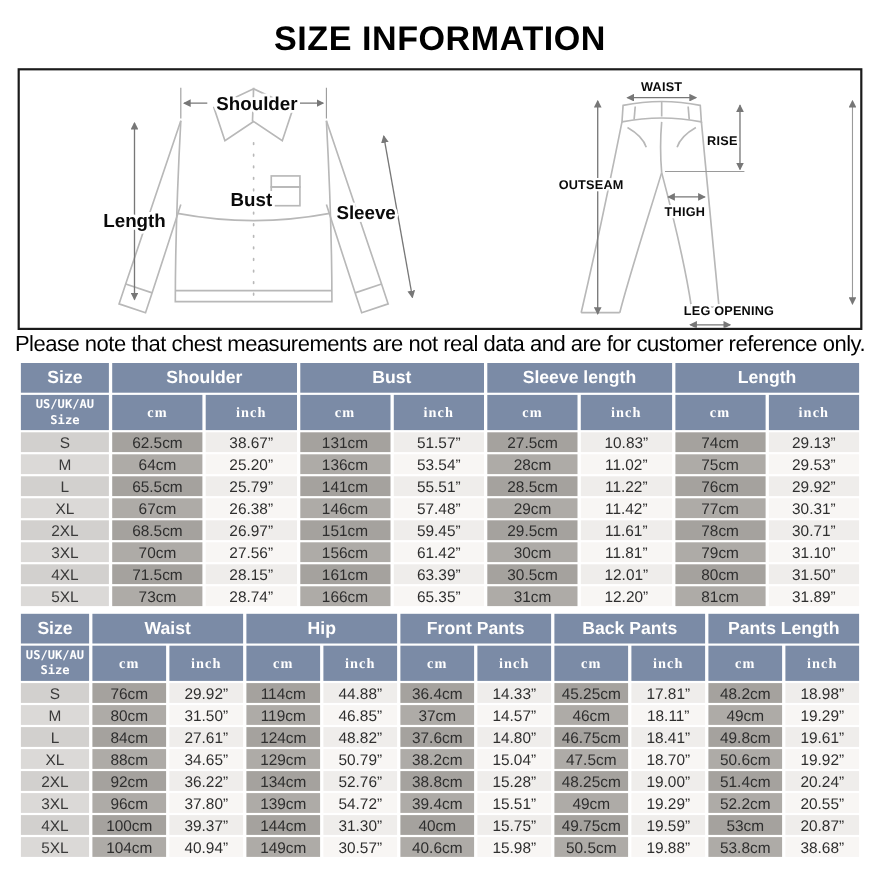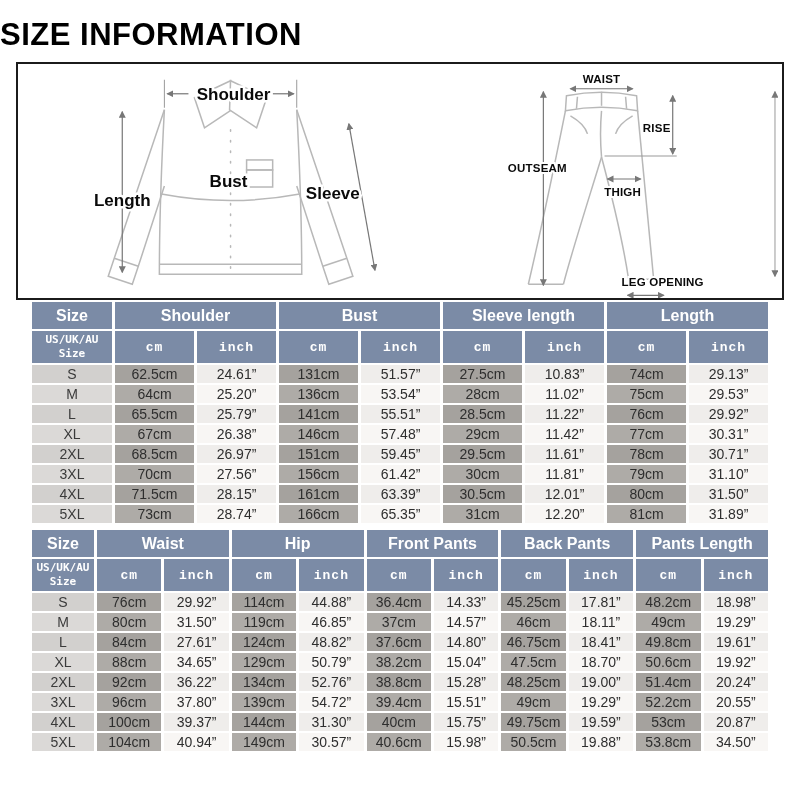--- a/index.html
+++ b/index.html
@@ -1,35 +1,35 @@
 <!DOCTYPE html>
 <html style="--hdr: #7b8ba6;"><head>
 <meta charset="utf-8">
 <style>
   html,body{margin:0;padding:0;background:#fff;}
   body{width:800px;height:800px;overflow:hidden;font-family:"Liberation Sans",sans-serif;}
-  .page-title{margin:17px 0 9px;text-align:left;font-size:31px;font-weight:bold;color:#000;letter-spacing:0.5px;}
+  .page-title{margin:17px 0 9px;text-align:center;font-size:31px;font-weight:bold;color:#000;letter-spacing:0.5px;}
   .diagram-box{margin:0 16px;height:234px;border:2px solid #1b1b1b;display:flex;background:#fff;}
   .diagram-box svg{width:50%;height:100%;display:block;}
   .garment{stroke:#b8b8b8;stroke-width:1.5;fill:none;}
   .garment-fill{stroke:#b8b8b8;stroke-width:1.5;fill:#fff;}
   .measure{stroke:#777;stroke-width:1.2;fill:none;}
   .measure-light{stroke:#9a9a9a;stroke-width:1;fill:none;}
   .shirt-label{font-family:"Liberation Sans",sans-serif;font-size:17px;font-weight:bold;fill:#0a0a0a;
     text-anchor:middle;paint-order:stroke;stroke:#fff;stroke-width:5px;}
   .pants-label{font-family:"Liberation Sans",sans-serif;font-size:11.5px;font-weight:bold;fill:#0a0a0a;
     text-anchor:middle;paint-order:stroke;stroke:#fff;stroke-width:4px;letter-spacing:0.2px;}
   .note-line{margin:2px 0 3px;text-align:center;font-size:20px;letter-spacing:-0.45px;color:#000;white-space:nowrap;}
-  .tables{padding:0 29px;}
+  .tables{padding:0 16px;}
   table.size-table{width:100%;border-collapse:separate;border-spacing:3px 2px;table-layout:fixed;}
   table.size-table th,table.size-table td{text-align:center;padding:0;overflow:hidden;}
   .h-size,.h-group{background:var(--hdr,#7b8ba6);color:#fff;font-size:16px;font-weight:bold;height:27px;}
   .h-sub{background:var(--hdr,#7b8ba6);color:#fff;font-family:"DejaVu Sans Mono",monospace;
     font-size:11px;font-weight:bold;white-space:pre-line;line-height:1.3;height:32px;}
-  .h-unit{background:var(--hdr,#7b8ba6);color:#fff;font-family:Liberation Mono, monospace;
+  .h-unit{background:var(--hdr,#7b8ba6);color:#fff;font-family:Liberation Serif, serif;
     font-size:13px;font-weight:bold;letter-spacing:1px;height:32px;}
   .c-size{font-size:14px;color:#3a3a3a;height:18px;line-height:18px;}
   .c-cm,.c-inch{font-size:14px;color:#2e2e2e;height:18px;line-height:18px;}
   tbody tr:nth-child(odd) .c-size{background:#d2d0ce;}
   tbody tr:nth-child(even) .c-size{background:#dbd9d7;}
   tbody tr:nth-child(odd) .c-cm{background:#a5a29e;}
   tbody tr:nth-child(even) .c-cm{background:#aeaba7;}
   tbody tr:nth-child(odd) .c-inch{background:#efedeb;}
   tbody tr:nth-child(even) .c-inch{background:#f8f6f4;}
   table.t0 .col-size{width:80px;}
@@ -111,20 +111,21 @@
         <line class="measure-light" x1="374" y1="26" x2="374" y2="210" marker-start="url(#arrP)" marker-end="url(#arrP)"></line>
       </g>
       <text class="pants-label" x="201" y="17">WAIST</text>
       <text class="pants-label" x="256" y="66">RISE</text>
       <text class="pants-label" x="137" y="106">OUTSEAM</text>
       <text class="pants-label" x="222" y="130">THIGH</text>
       <text class="pants-label" x="262" y="220">LEG OPENING</text>
     </svg>
   </div>
 
+  <div class="note-line">Please note that chest measurements are not real data and are for customer reference only.</div>
 
   <div class="tables">
     <table class="size-table t0">
         <colgroup>
           <col class="col-size">
           <col class="col-cm">
           <col class="col-inch">
           <col class="col-cm">
           <col class="col-inch">
           <col class="col-cm">
@@ -150,21 +151,21 @@
             <th class="h-unit">cm</th>
             <th class="h-unit">inch</th>
             <th class="h-unit">cm</th>
             <th class="h-unit">inch</th>
           </tr>
         </thead>
         <tbody>
           <tr>
             <td class="c-size">S</td>
             <td class="c-cm">62.5cm</td>
-            <td class="c-inch">24.61”</td>
+            <td class="c-inch">38.67”</td>
             <td class="c-cm">131cm</td>
             <td class="c-inch">51.57”</td>
             <td class="c-cm">27.5cm</td>
             <td class="c-inch">10.83”</td>
             <td class="c-cm">74cm</td>
             <td class="c-inch">29.13”</td>
           </tr>
           <tr>
             <td class="c-size">M</td>
             <td class="c-cm">64cm</td>
@@ -378,19 +379,19 @@
             <td class="c-size">5XL</td>
             <td class="c-cm">104cm</td>
             <td class="c-inch">40.94”</td>
             <td class="c-cm">149cm</td>
             <td class="c-inch">30.57”</td>
             <td class="c-cm">40.6cm</td>
             <td class="c-inch">15.98”</td>
             <td class="c-cm">50.5cm</td>
             <td class="c-inch">19.88”</td>
             <td class="c-cm">53.8cm</td>
-            <td class="c-inch">34.50”</td>
+            <td class="c-inch">38.68”</td>
           </tr>
         </tbody>
       </table>
   </div>
 
 </div>
 
 </body></html>

